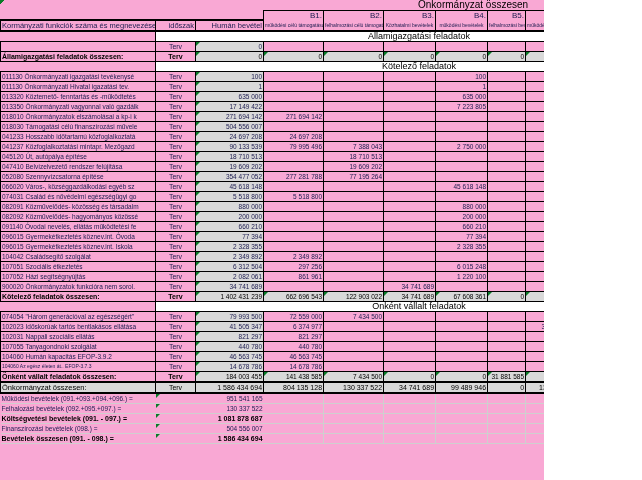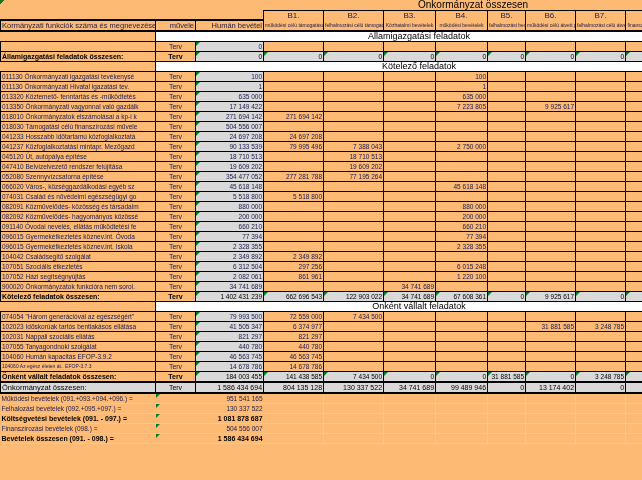--- a/index.html
+++ b/index.html
@@ -3,24 +3,24 @@
 <meta charset="utf-8">
 <style>
   * { box-sizing: border-box; }
   html, body {
     margin: 0; padding: 0;
     background: #ffffff;
     font-family: "Liberation Sans", sans-serif;
   }
   #sheet {
     position: relative;
-    width: 642px;
+    width: 544px;
     height: 480px;
     overflow: hidden;
-    background: #fdba74;
+    background: #f9a8d4;
   }
   table.grid {
     border-collapse: collapse;
     table-layout: fixed;
     width: 642px;
     font-size: 7px;
     color: #1b1b4f;
   }
   table.grid td, table.grid th {
     border: 1px solid #000;
@@ -56,21 +56,21 @@
     height: 13px;
     line-height: 12px;
     border-left: none !important;
     border-right: none !important;
     border-top: none !important;
     border-bottom: 1px solid #000 !important;
   }
   .blank-top { border: none !important; height: 13px; }
 
   .bcode {
-    text-align: center;
+    text-align: right;
     font-size: 8px;
     color: #1b1b4f;
     height: 12px;
     border-bottom: none !important;
   }
   .bdesc {
     text-align: center;
     font-size: 5px;
     line-height: 6px;
     white-space: normal;
@@ -201,21 +201,21 @@
           <td class="bcode">B2.</td>
           <td class="bcode">B3.</td>
           <td class="bcode">B4.</td>
           <td class="bcode">B5.</td>
           <td class="bcode">B6.</td>
           <td class="bcode">B7.</td>
           <td class="bcode">B8.</td>
         </tr>
         <tr>
           <td class="hdr-main">Kormányzati funkciók száma és megnevezése</td>
-          <td class="hdr-main">művele</td>
+          <td class="hdr-main">időszak</td>
           <td class="hdr-main">Humán bevétel</td>
           <td class="bdesc">működési célú támogatások államháztartáson belülrl</td>
           <td class="bdesc">felhalmozási célú támogatások államháztartáson belülrl</td>
           <td class="bdesc">Közhatalmi bevételek</td>
           <td class="bdesc">működési bevételek</td>
           <td class="bdesc">felhalmozási bevételek</td>
           <td class="bdesc">működési célú átvett pénzeszközök</td>
           <td class="bdesc">felhalmozási célú átvett pénzeszközök</td>
           <td class="bdesc">finanszírozási bevételek</td>
         </tr>

